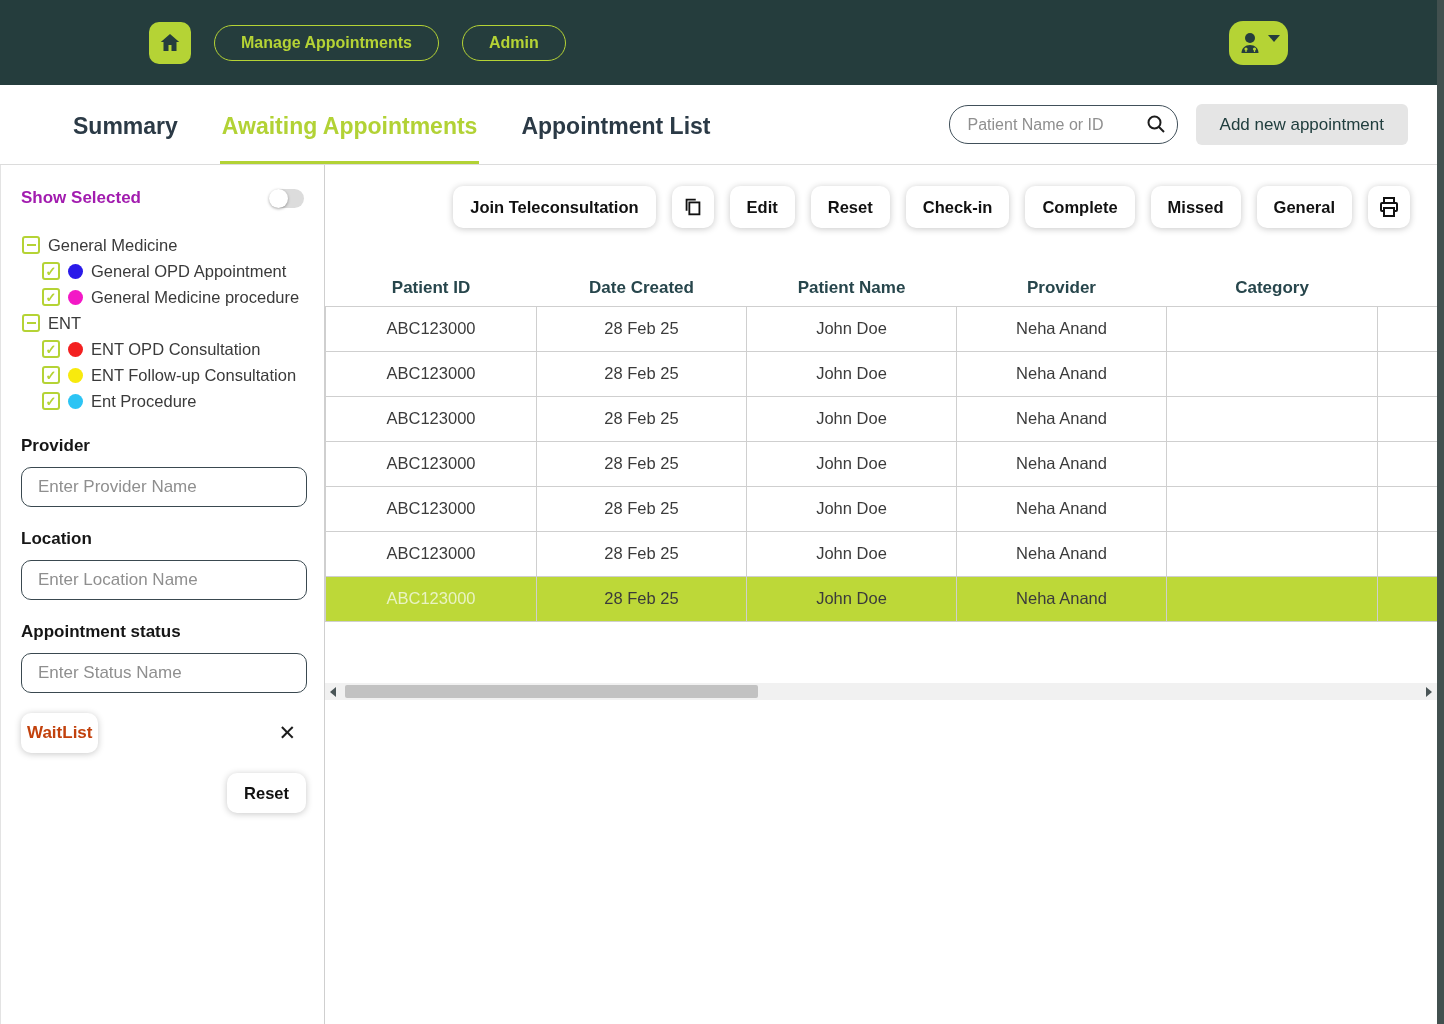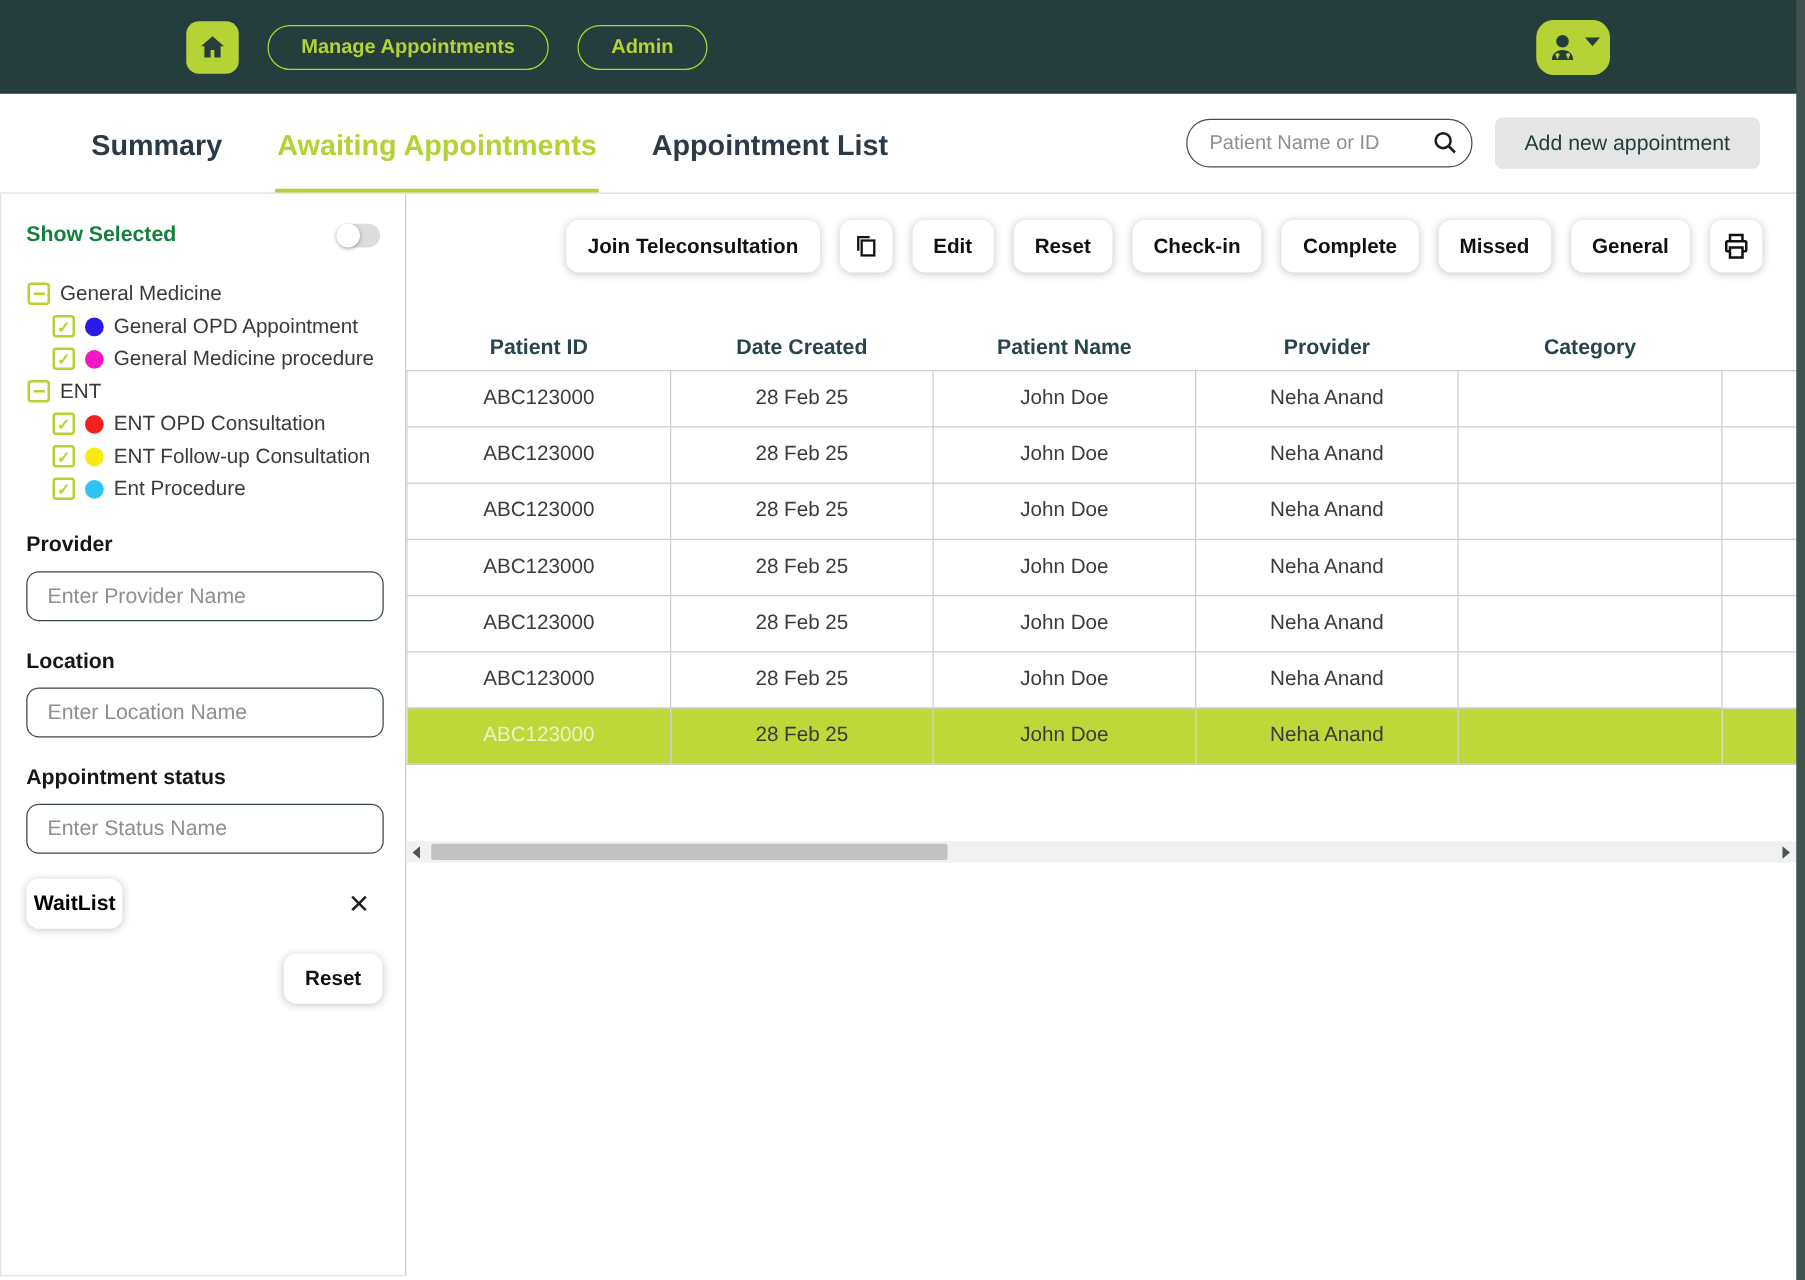--- a/index.html
+++ b/index.html
@@ -1,21 +1,21 @@
 <!DOCTYPE html>
 <html><head>
 <meta charset="utf-8">
 <style>
   * { margin:0; padding:0; box-sizing:border-box; }
   html,body { width:1444px; height:1024px; overflow:hidden; }
   body { font-family:"Liberation Sans", sans-serif; background:#ffffff; color:#222; }
   .page { position:relative; width:1444px; height:1024px; overflow:hidden; background:#fff; }
 
   
-  .appbar { height:75px; background:#253d3d; display:flex; align-items:center; }
+  .appbar { height:85px; background:#253d3d; display:flex; align-items:center; }
   .home-btn { width:42px; height:42px; margin-left:149px; background:#b5d335; border-radius:10px;
               display:flex; align-items:center; justify-content:center; cursor:pointer; }
   .pill-btn { height:36px; margin-left:23px; padding:0 26px; border:1.5px solid #b5d335; border-radius:18px;
               background:transparent; color:#b5d335; font-weight:700; font-size:16px; display:flex;
               align-items:center; cursor:pointer; font-family:inherit; }
   .avatar-btn { margin-left:auto; margin-right:156px; width:59px; height:44px; background:#b5d335;
                 border-radius:14px; display:flex; align-items:center; justify-content:center; gap:3px; cursor:pointer; }
   .caret { width:0; height:0; border-left:6px solid transparent; border-right:6px solid transparent;
            border-top:7px solid #253d3d; margin-top:-8px; }
 
@@ -42,40 +42,40 @@
 
   
   .collapse-chevron { position:absolute; top:22px; right:22px; color:#b2d235; font-size:26px; font-weight:700;
                       line-height:20px; cursor:pointer; }
   .side-search { position:relative; margin:63px 19px 0 20px; height:41px; }
   .side-search input { width:100%; height:100%; border:1px solid #39484f; border-radius:20px; padding:0 44px 0 17px;
                        font-size:17px; color:#444; font-family:inherit; outline:none; }
   .side-search input::placeholder { color:#6f6f6f; }
   .side-search .mag { position:absolute; right:14px; top:10px; }
   .show-selected { display:flex; align-items:center; justify-content:space-between; margin:23px 20px 0 20px; }
-  .show-selected .lbl { font-size:17px; font-weight:700; color:#15803d; }
+  .show-selected .lbl { font-size:17px; font-weight:700; color:#a21caf; }
   .toggle { position:relative; width:34px; height:19px; background:#dcdcdc; border-radius:10px; cursor:pointer; }
   .toggle .knob { position:absolute; left:-1px; top:0px; width:19px; height:19px; background:#fff; border-radius:50%;
                   box-shadow:0 1px 3px rgba(0,0,0,0.35); }
   .tree { margin-top:24px; }
   .tree-parent { display:flex; align-items:center; gap:8px; padding-left:21px; height:26px; cursor:pointer; }
   .tree-child { display:flex; align-items:center; gap:8px; padding-left:41px; height:26px; cursor:pointer; }
   .tree-label { font-size:16.5px; color:#3a3a3a; white-space:nowrap; }
   .cbox { width:18px; height:18px; border:2px solid #b5d335; border-radius:3px; display:flex; align-items:center;
           justify-content:center; background:#fff; flex:none; }
   .cbox .minus { width:9px; height:2.5px; background:#b5d335; }
   .cbox .check { color:#b5d335; font-size:13px; font-weight:700; line-height:1; }
   .dot { width:15px; height:15px; border-radius:50%; flex:none; }
   .side-section-label { margin:22px 20px 0 20px; font-size:17px; font-weight:700; color:#161616; }
   .side-input { display:block; margin:11px 19px 0 20px; width:286px; height:40px; border:1.2px solid #3a4950;
                 border-radius:10px; padding:0 16px; font-size:17px; color:#444; font-family:inherit; outline:none; }
   .side-input::placeholder { color:#8f8f8f; }
   .waitlist-row { display:flex; align-items:center; justify-content:space-between; margin:20px 28px 0 20px; }
   .chip { height:40px; padding:0 6px; background:#fff; border:none; border-radius:10px; font-weight:700; font-size:17px;
-          color:#000000; box-shadow:0 1px 7px rgba(0,0,0,0.22); display:flex; align-items:center; cursor:pointer; font-family:inherit;}
+          color:#c2410c; box-shadow:0 1px 7px rgba(0,0,0,0.22); display:flex; align-items:center; cursor:pointer; font-family:inherit;}
   .x-icon { font-size:21px; color:#1c1c1c; cursor:pointer; font-weight:400; }
   .reset-row { display:flex; justify-content:flex-end; margin:20px 18px 0 0; }
   .white-btn { height:40px; padding:0 17px; background:#fff; border:none; border-radius:10px; font-weight:700;
                font-size:16.5px; color:#111; box-shadow:0 1px 7px rgba(0,0,0,0.22); cursor:pointer;
                display:flex; align-items:center; justify-content:center; font-family:inherit; }
 
   
   .actions-row { display:flex; justify-content:flex-end; align-items:center; gap:16px; margin:21px 34px 0 0; }
   .actions-row .white-btn { height:42px; font-size:16.5px; }
   .icon-btn { width:42px; padding:0; }

